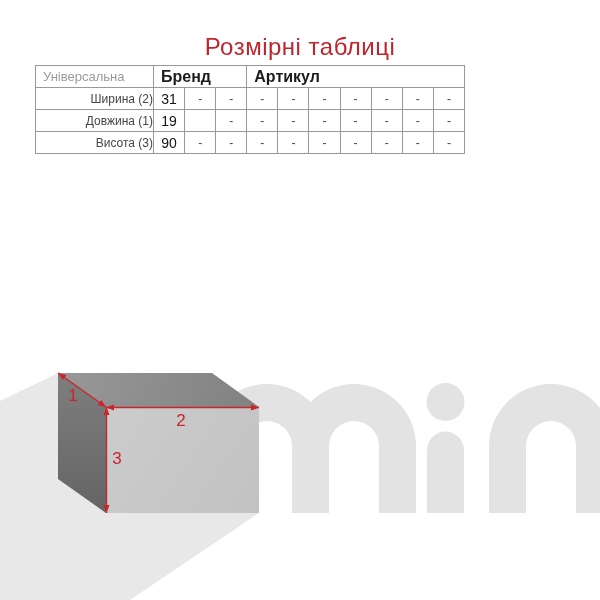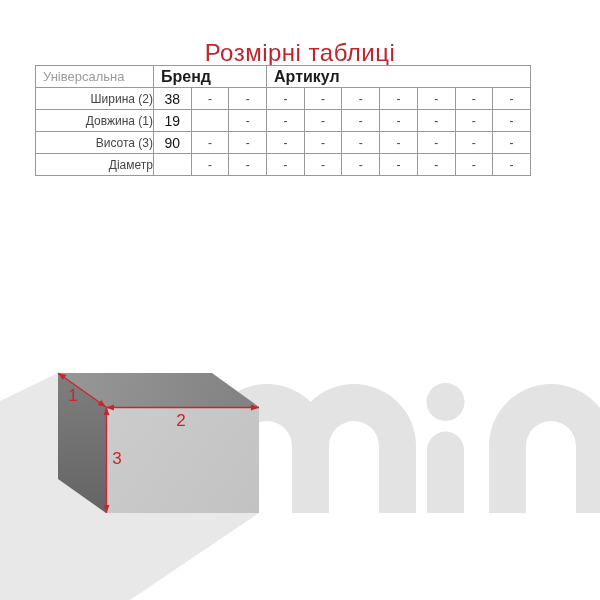--- a/index.html
+++ b/index.html
@@ -2,27 +2,27 @@
 <html><head>
 <meta charset="utf-8">
 <style>
   html,body{margin:0;padding:0;}
   body{
     width:600px;height:600px;position:relative;overflow:hidden;
     background:#ffffff;
     font-family:"Liberation Sans", sans-serif;
   }
   .title{
-    position:absolute;top:27px;left:0;right:0;margin:12px;
+    position:absolute;top:27px;left:0;right:0;margin:6px;
     text-align:center;
     font-size:24px;font-weight:500;letter-spacing:.5px;
     color:#c1242d;
   }
   table.size-table{
-    position:absolute;left:35px;top:65px;width:496px;
+    position:absolute;left:35px;top:65px;width:430px;
     border-collapse:collapse;table-layout:fixed;
   }
   .size-table col.c-label{width:118px;}
   .size-table th,.size-table td{
     border:1px solid #999999;
     height:21px;padding:0;
     overflow:hidden;white-space:nowrap;
     vertical-align:middle;
   }
   .size-table th{
@@ -69,21 +69,21 @@
     <thead>
       <tr>
         <th class="corner">Універсальна</th>
         <th colspan="3">Бренд</th>
         <th colspan="7">Артикул</th>
       </tr>
     </thead>
     <tbody>
       <tr>
         <td class="lbl">Ширина (2)</td>
-        <td class="num">38</td>
+        <td class="num">31</td>
         <td class="cell">-</td>
         <td class="cell">-</td>
         <td class="cell">-</td>
         <td class="cell">-</td>
         <td class="cell">-</td>
         <td class="cell">-</td>
         <td class="cell">-</td>
         <td class="cell">-</td>
         <td class="cell">-</td>
       </tr>
@@ -96,33 +96,20 @@
         <td class="cell">-</td>
         <td class="cell">-</td>
         <td class="cell">-</td>
         <td class="cell">-</td>
         <td class="cell">-</td>
         <td class="cell">-</td>
       </tr>
       <tr>
         <td class="lbl">Висота (3)</td>
         <td class="num">90</td>
-        <td class="cell">-</td>
-        <td class="cell">-</td>
-        <td class="cell">-</td>
-        <td class="cell">-</td>
-        <td class="cell">-</td>
-        <td class="cell">-</td>
-        <td class="cell">-</td>
-        <td class="cell">-</td>
-        <td class="cell">-</td>
-      </tr>
-      <tr>
-        <td class="lbl">Діаметр</td>
-        <td class="num"></td>
         <td class="cell">-</td>
         <td class="cell">-</td>
         <td class="cell">-</td>
         <td class="cell">-</td>
         <td class="cell">-</td>
         <td class="cell">-</td>
         <td class="cell">-</td>
         <td class="cell">-</td>
         <td class="cell">-</td>
       </tr>

